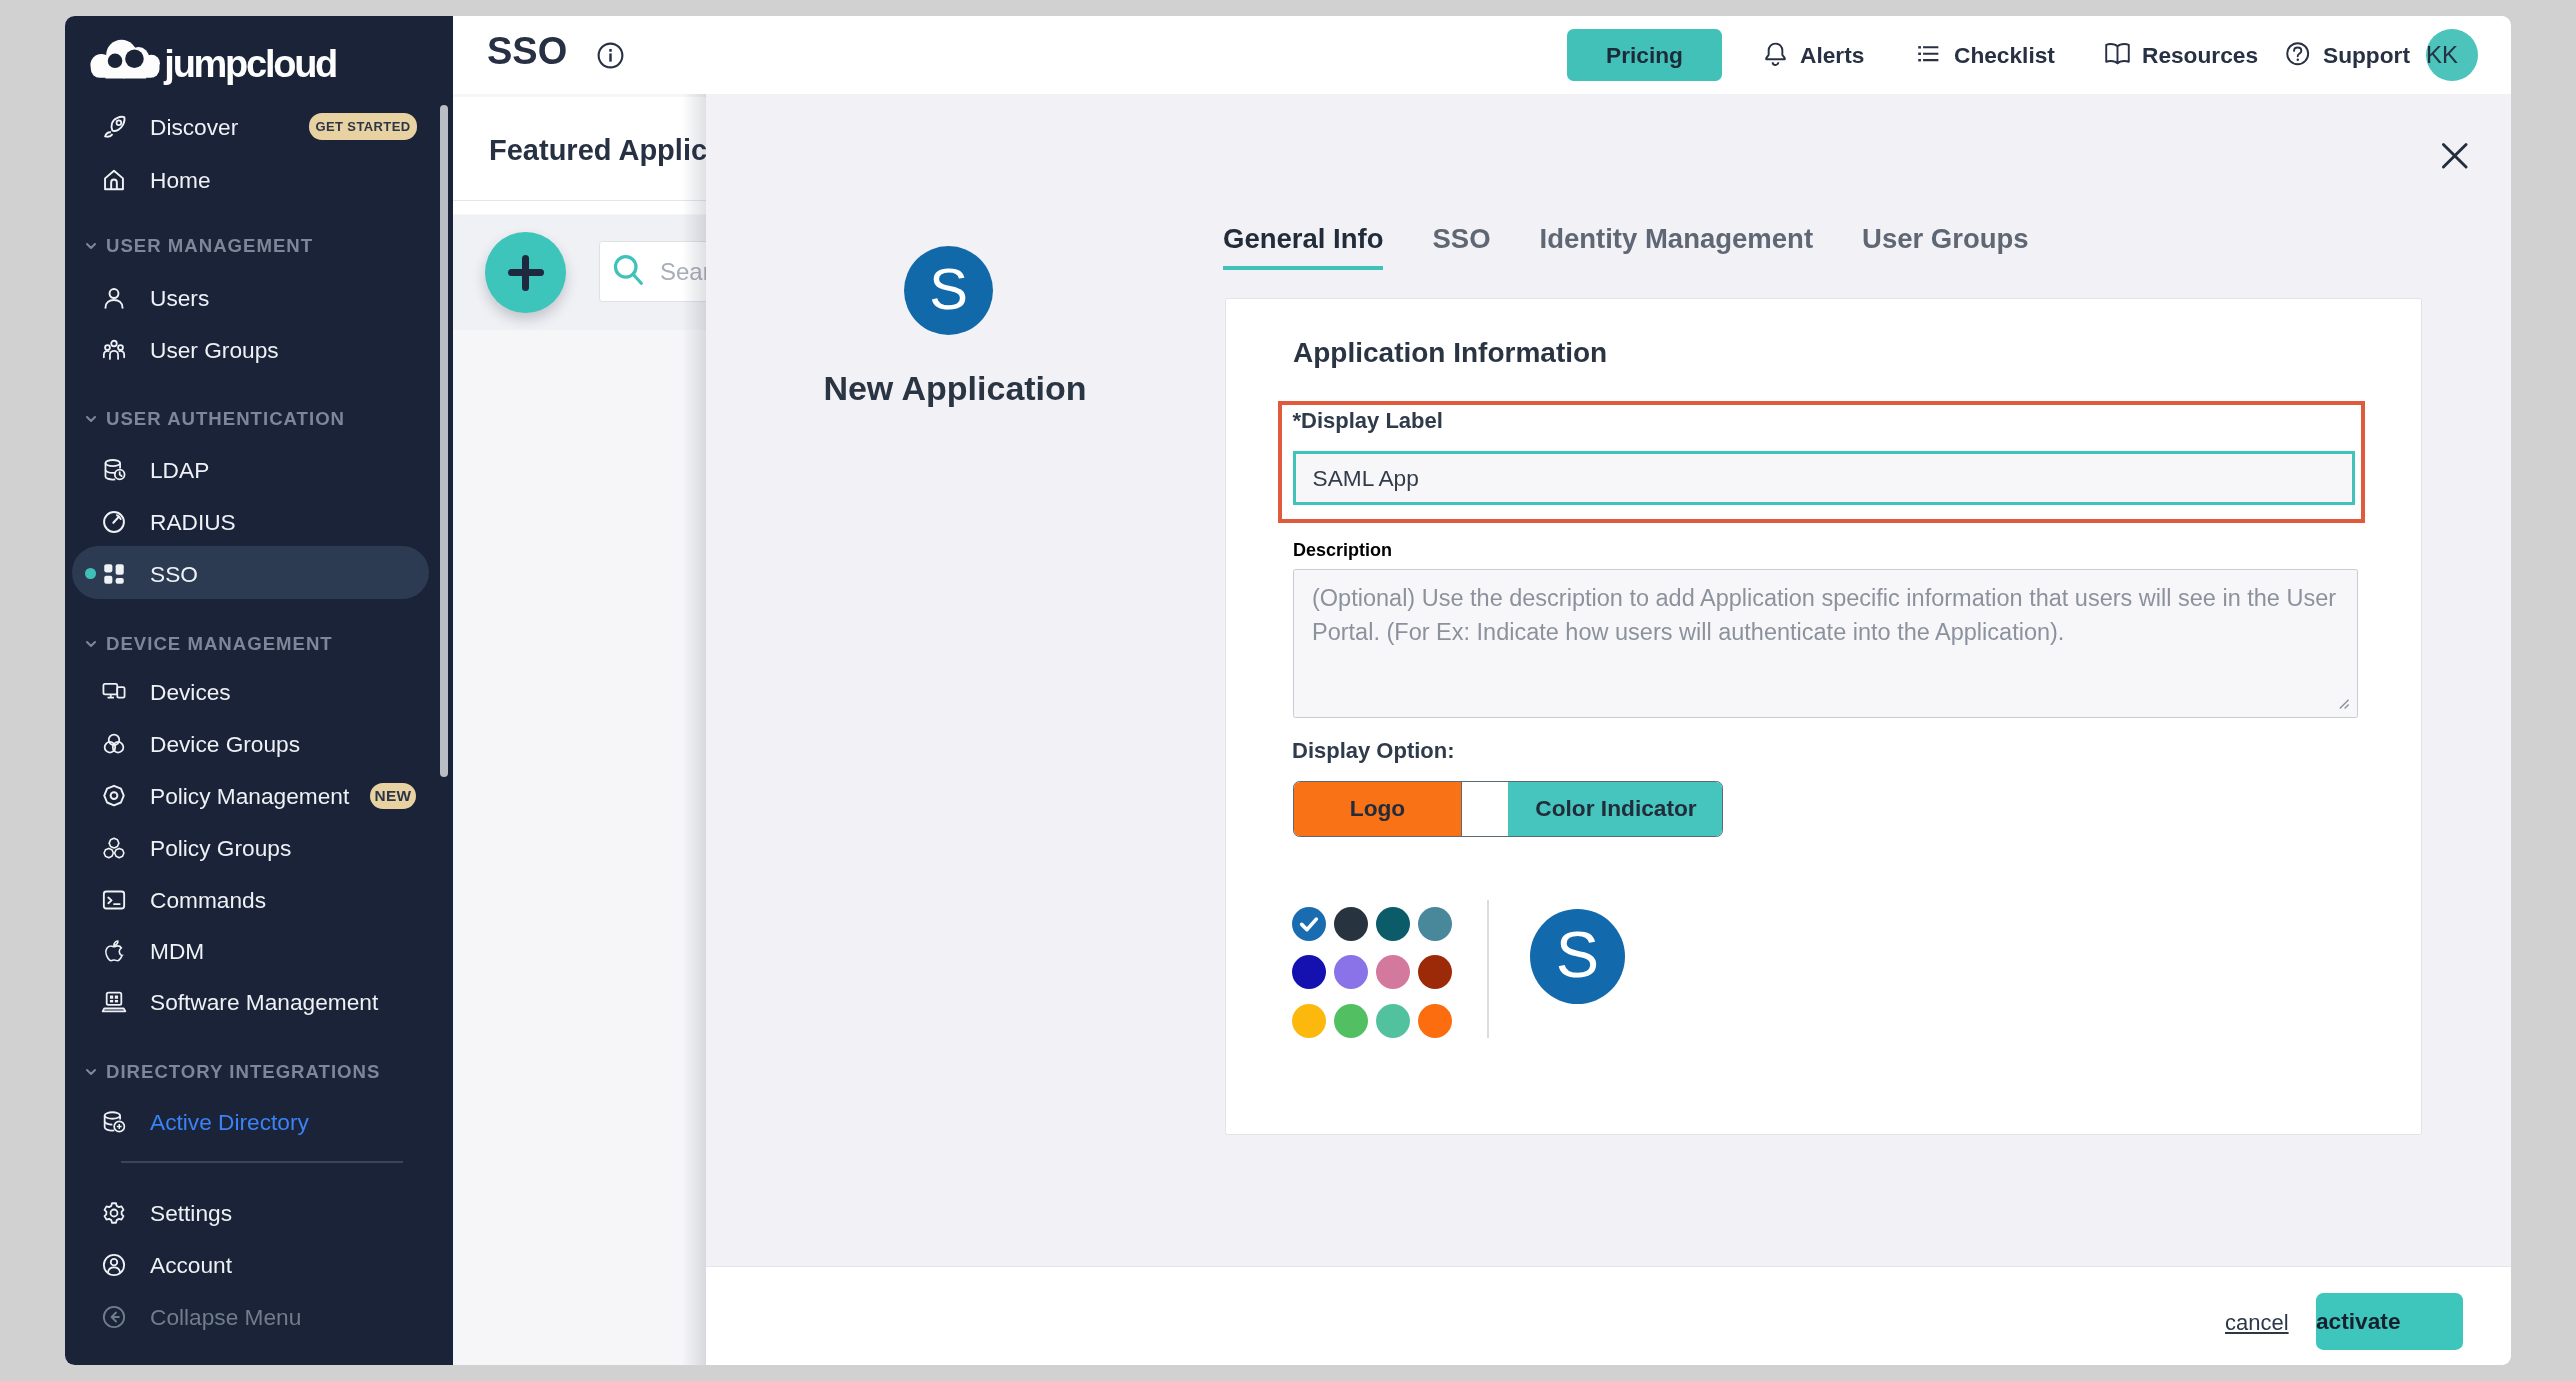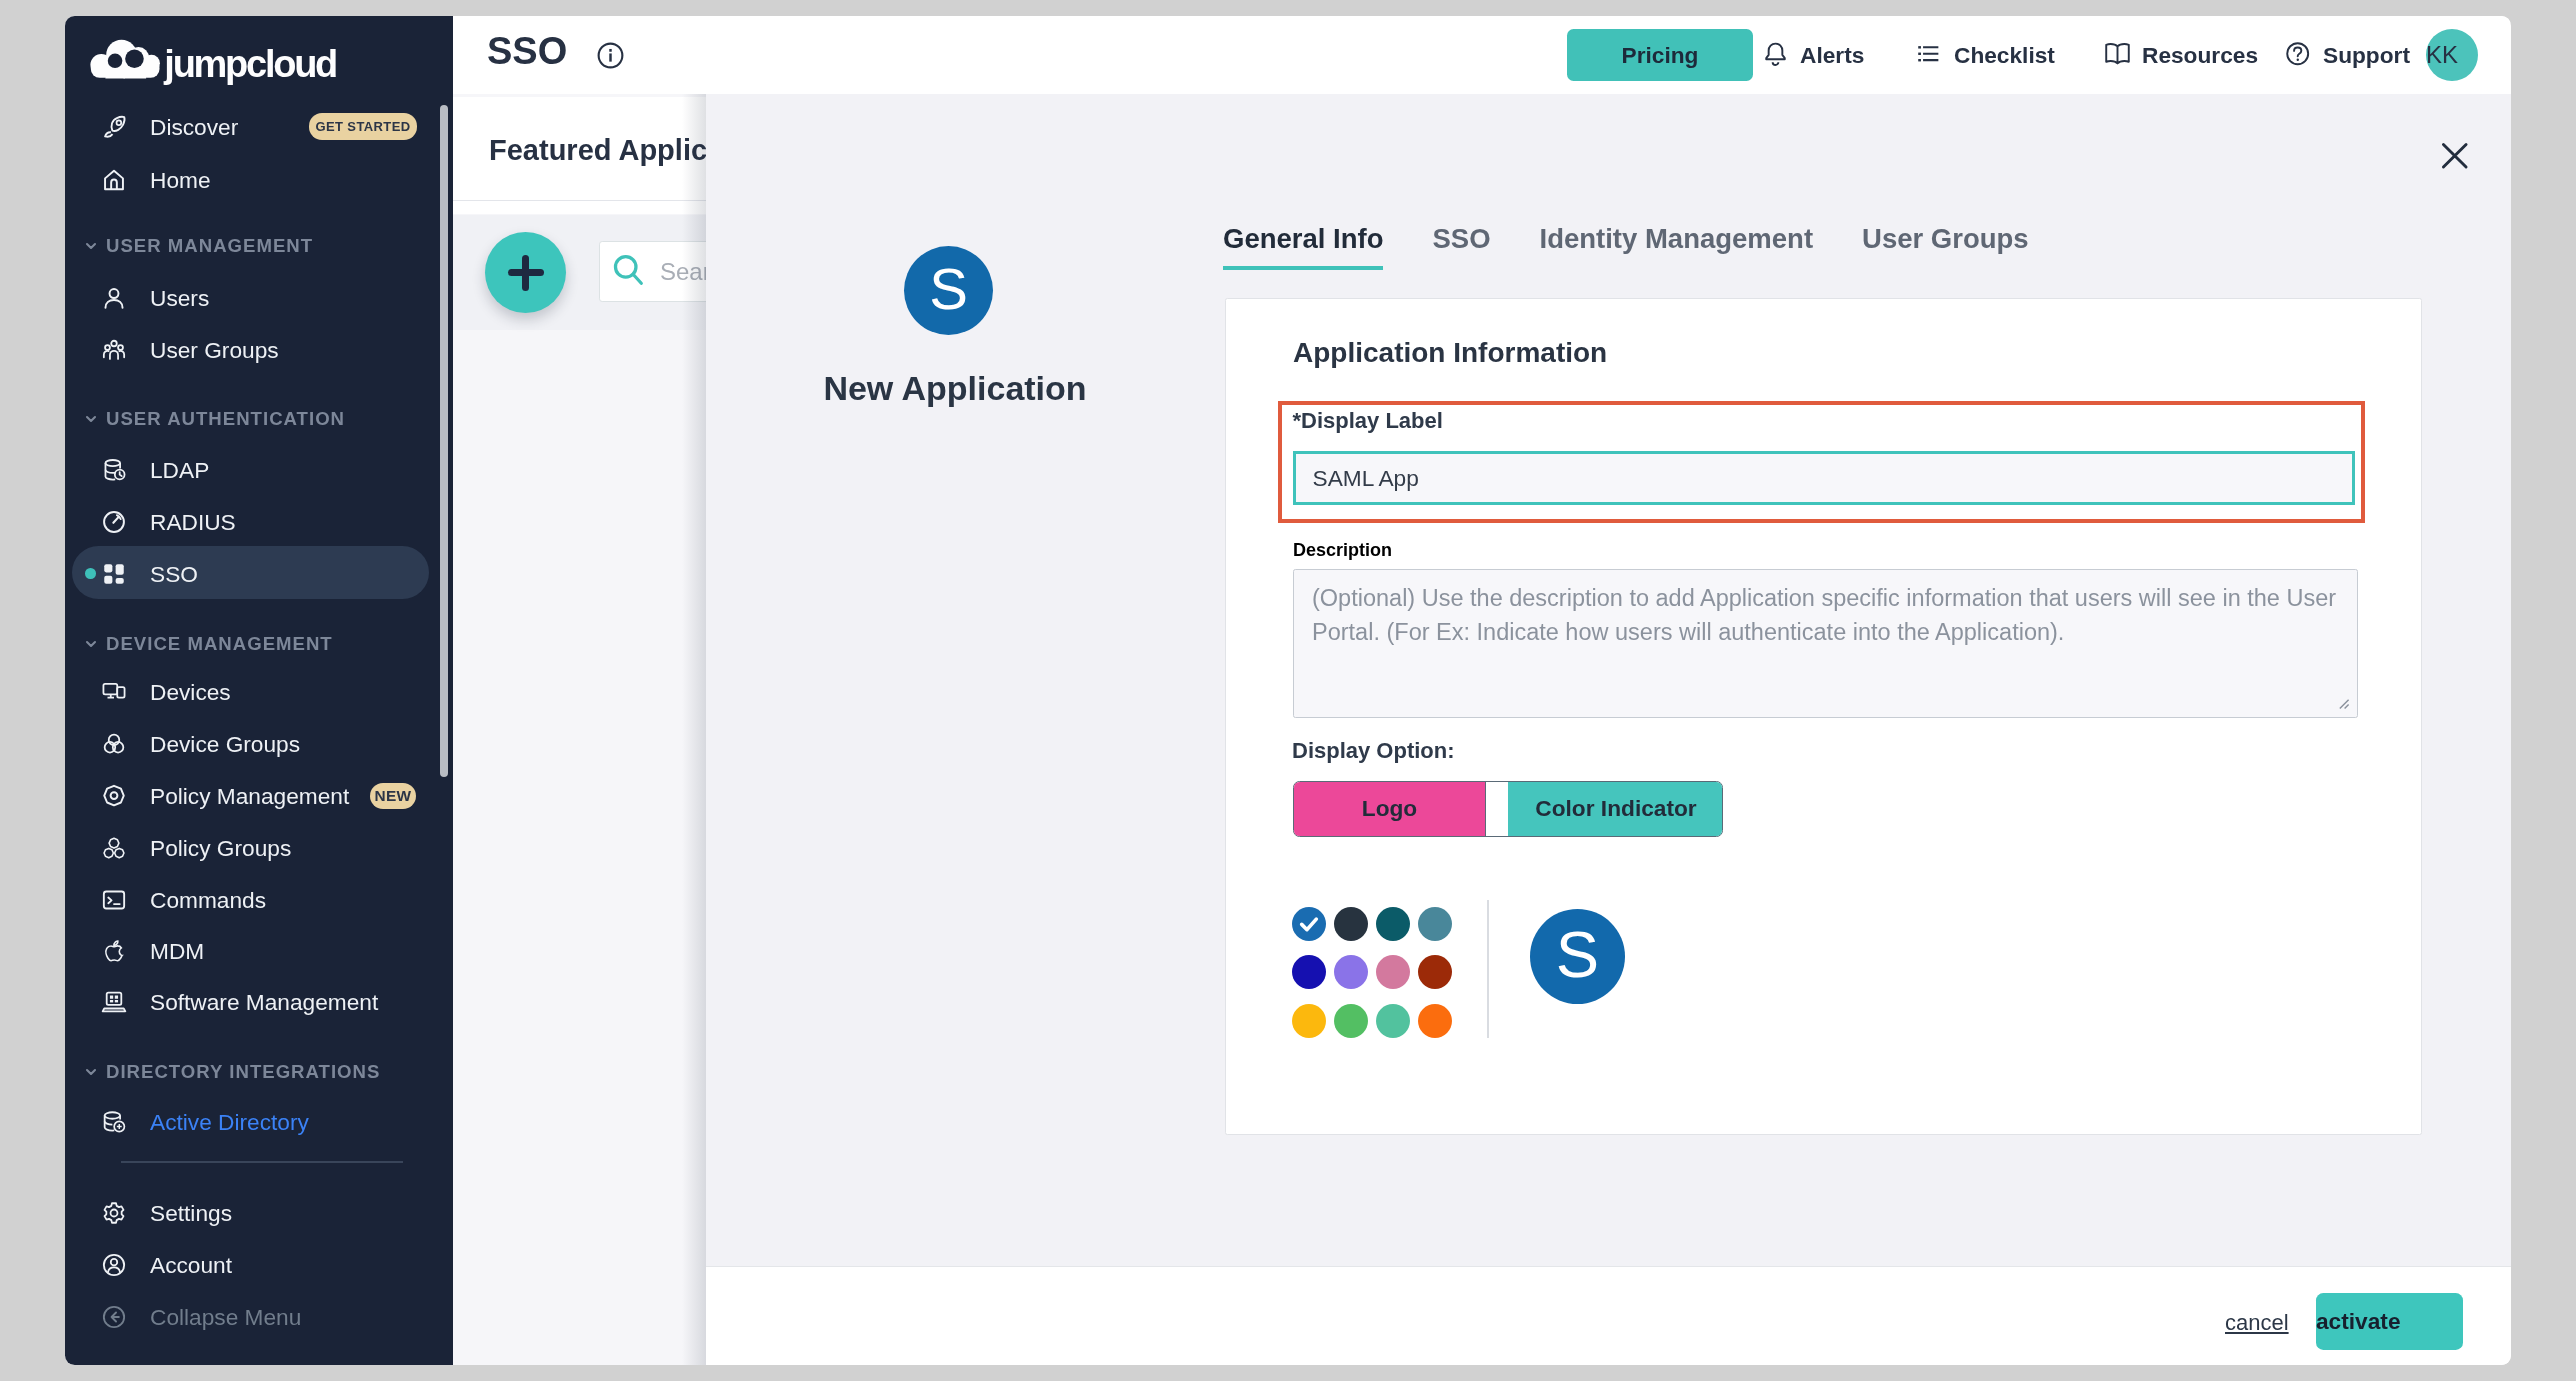--- a/index.html
+++ b/index.html
@@ -17,21 +17,21 @@
   .badge { position:absolute; background:#e9d2a1; color:#2b3547; font-size:15.4px; font-weight:bold; letter-spacing:0.4px; border-radius:13px; text-align:center; white-space:nowrap; }
   .pill { position:absolute; left:7.3px; top:530px; width:357px; height:53px; background:#2d3b52; border-radius:27px; }
   .dot { position:absolute; left:20px; top:552px; width:10.5px; height:10.5px; border-radius:50%; background:#3ec0b9; }
   .sep { position:absolute; left:56px; top:1145px; width:282px; height:1.6px; background:#39455a; }
   .scrollbar { position:absolute; left:375px; top:89px; width:8px; height:672px; border-radius:4px; background:#b9bdc4; }
 
   
   .topbar { position:absolute; left:388px; top:0; width:2057px; height:78px; background:#ffffff; }
   .sso-title { position:absolute; left:34px; top:13.8px; font-size:38px; font-weight:bold; color:#273143; }
   .infoic { position:absolute; left:144px; top:26px; width:27px; height:27px; }
-  .pricing { position:absolute; left:1114px; top:13px; width:186px; height:52px; background:#41c1b8; border-radius:6.5px; color:#1d2a3a; font-size:22.7px; font-weight:bold; text-align:center; line-height:52px; }
+  .pricing { position:absolute; left:1114px; top:13px; width:155px; height:52px; background:#41c1b8; border-radius:6.5px; color:#1d2a3a; font-size:22.7px; font-weight:bold; text-align:center; line-height:52px; }
   .tb-item { position:absolute; top:0; height:78px; color:#273143; font-size:22.7px; font-weight:bold; }
   .tb-item .ic { position:absolute; left:0; top:24px; width:29px; height:29px; }
   .tb-item .lbl { position:absolute; left:39px; top:50%; transform:translateY(-50%); white-space:nowrap; }
   .kk { position:absolute; left:1973px; top:13px; width:52px; height:52px; border-radius:50%; background:#4cc3bb; color:#273143; font-size:24px; line-height:52px; }
 
   
   .content { position:absolute; left:388px; top:78px; width:2057px; height:1272px; background:#f6f6f9; }
   .feat-card { position:absolute; left:0px; top:3.2px; width:2057px; height:117px; background:#ffffff; }
   .feat-line { position:absolute; left:0px; top:106px; width:2057px; height:0.8px; background:#e3e5ea; }
   .feat-title { position:absolute; left:36px; top:37px; font-size:29px; font-weight:bold; color:#273143; white-space:nowrap; }
@@ -57,21 +57,21 @@
   .redbox { position:absolute; left:52px; top:102px; width:1087px; height:122px; border:4px solid #e05b3d; }
   .dlabel { position:absolute; left:10.5px; top:3.2px; font-size:22px; font-weight:bold; color:#2f3a4a; }
   .tealinput { position:absolute; left:10.5px; top:46px; width:1062px; height:54px; background:#f7f7fa; border:3.2px solid #3fc3bb; }
   .tealinput .txt { position:absolute; left:17px; top:50%; transform:translateY(-50%); font-size:22.7px; color:#333c49; }
   .desc-lbl { position:absolute; left:67px; top:241px; font-size:18px; font-weight:bold; color:#000000; }
   .descarea { position:absolute; left:67px; top:270px; width:1065px; height:149px; background:#f7f7fa; border:1.6px solid #c7ccd3; border-radius:2.4px; font-size:23.5px; color:#8b929d; line-height:34px; padding:11.3px 18px; }
   .resize { position:absolute; left:1109px; top:396px; width:16px; height:16px; }
   .dispopt { position:absolute; left:66px; top:439px; font-size:22px; font-weight:bold; color:#2f3a4a; }
   .toggle { position:absolute; left:67px; top:482px; width:430px; height:56px; border:1.6px solid #5a6a77; border-radius:6.5px; overflow:hidden; }
   .toggle .seg { position:absolute; top:0; height:100%; font-size:22.7px; font-weight:bold; color:#222c3a; text-align:center; line-height:53px; }
-  .toggle .left { left:0; width:192px; background:#ec4899; border-right:1.6px solid #5a6a77; }
+  .toggle .left { left:0; width:168px; background:#f97316; border-right:1.6px solid #5a6a77; }
   .toggle .right { left:214px; width:216px; background:#45c5bd; }
   .swatch { position:absolute; width:34px; height:34px; border-radius:50%; }
   .vdiv { position:absolute; left:261px; top:601px; width:2.4px; height:138px; background:#d9dce1; }
   .bigS { position:absolute; left:304px; top:610px; width:95px; height:95px; border-radius:50%; background:#1269ac; color:#fff; font-size:65px; text-align:center; line-height:91px; }
 
   .footer { position:absolute; left:641px; top:1250px; width:1805px; height:100px; background:#ffffff; border-top:0.8px solid #e4e6e9; }
   .cancel { position:absolute; left:1519px; top:43px; font-size:22px; color:#2c3747; text-decoration:underline; }
   .activate { position:absolute; left:1610px; top:26px; width:147px; height:57px; background:#3ec6bd; border-radius:7.3px; color:#17202e; font-size:22.7px; font-weight:bold; text-align:left; line-height:57px; }
 </style>
 </head>

